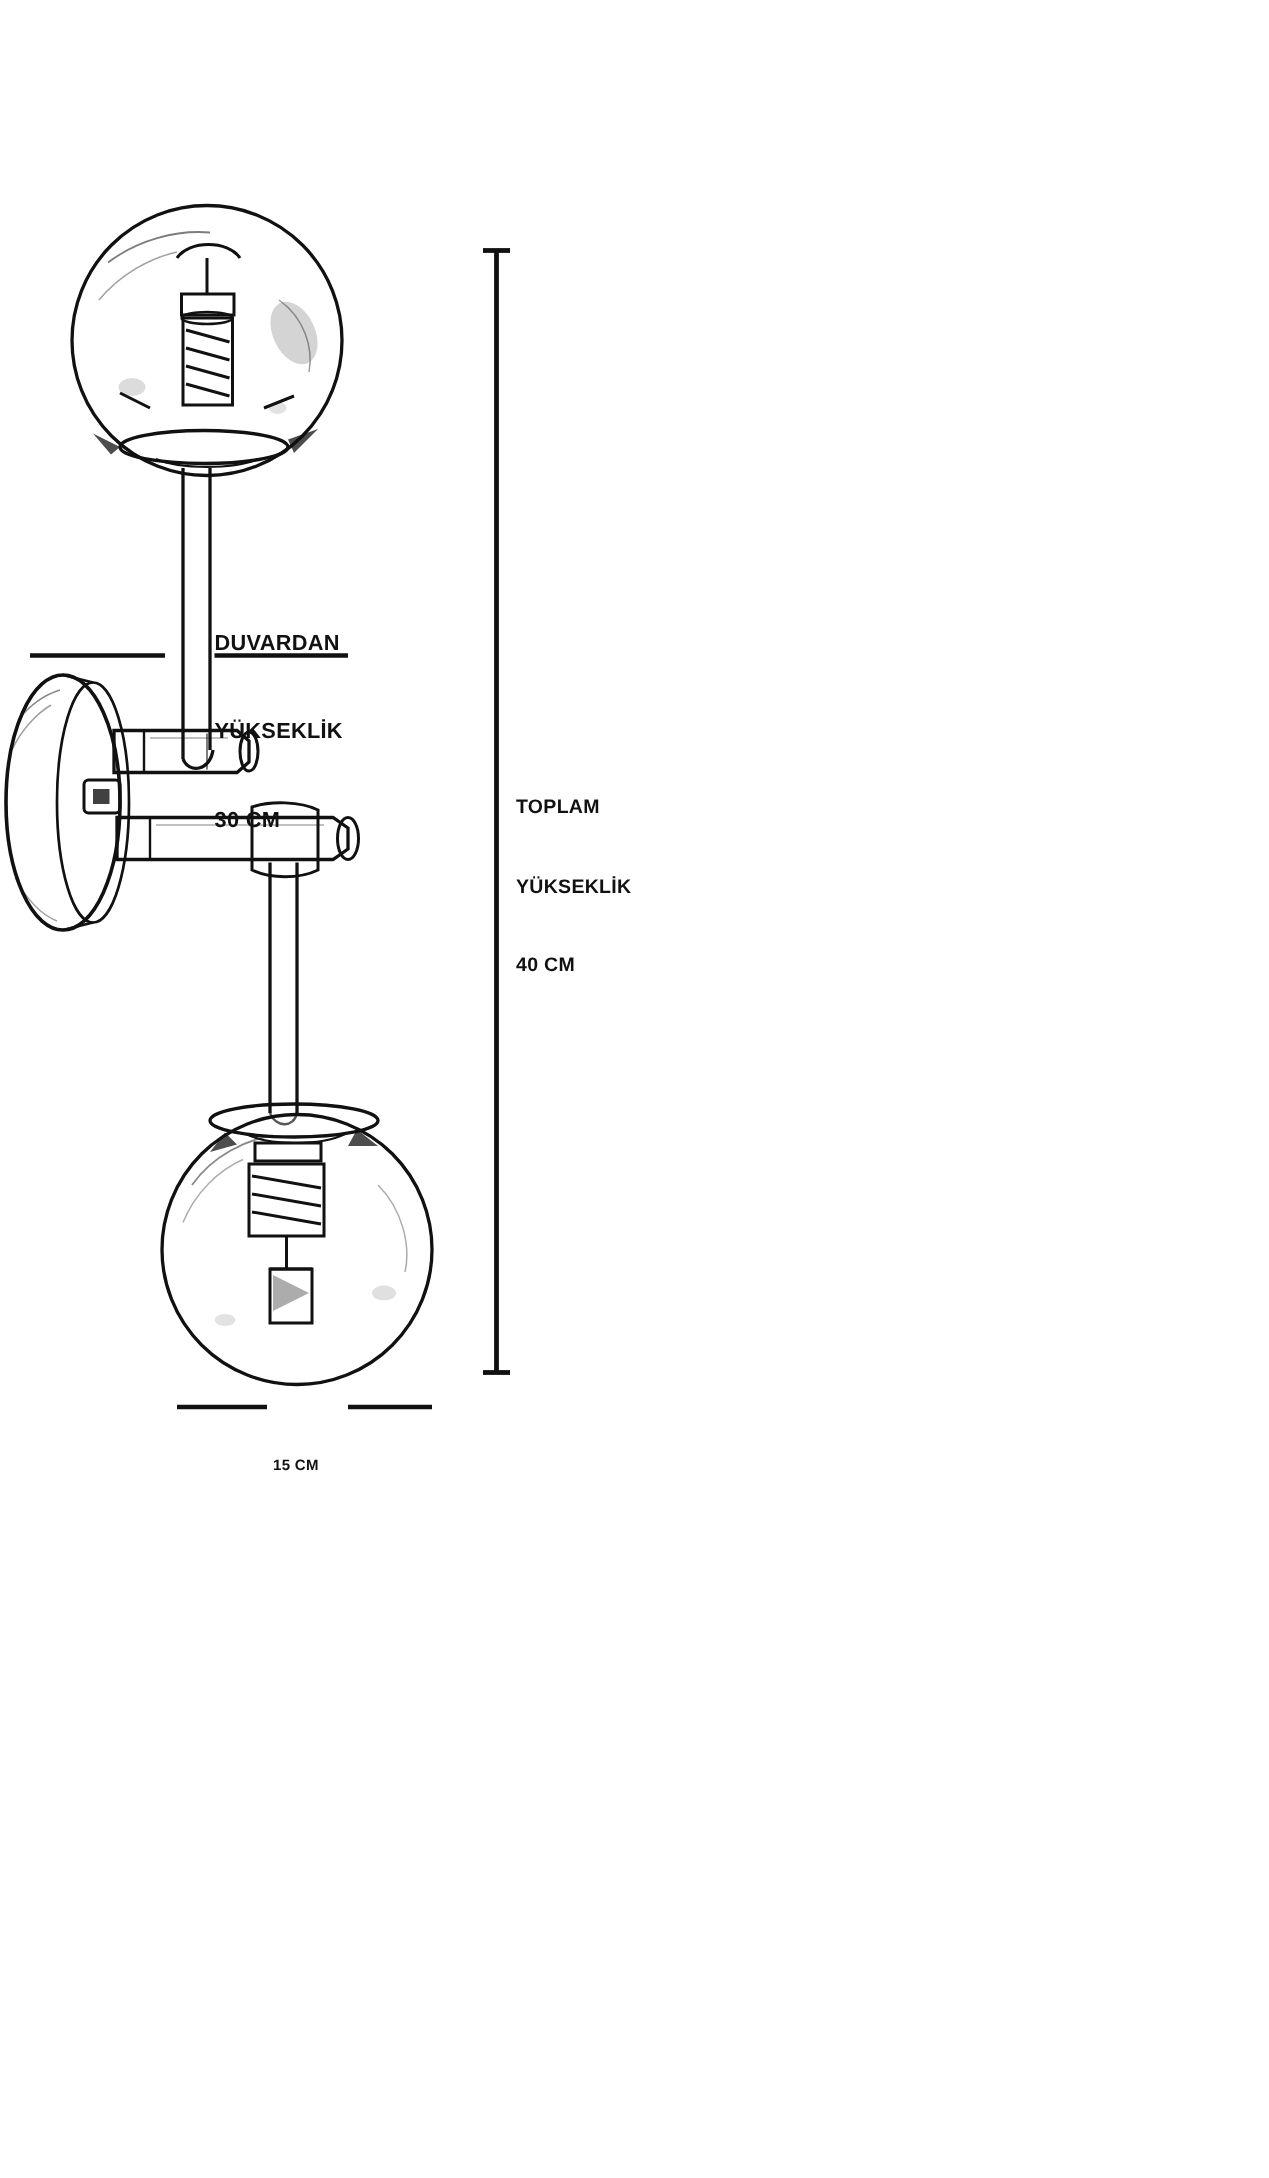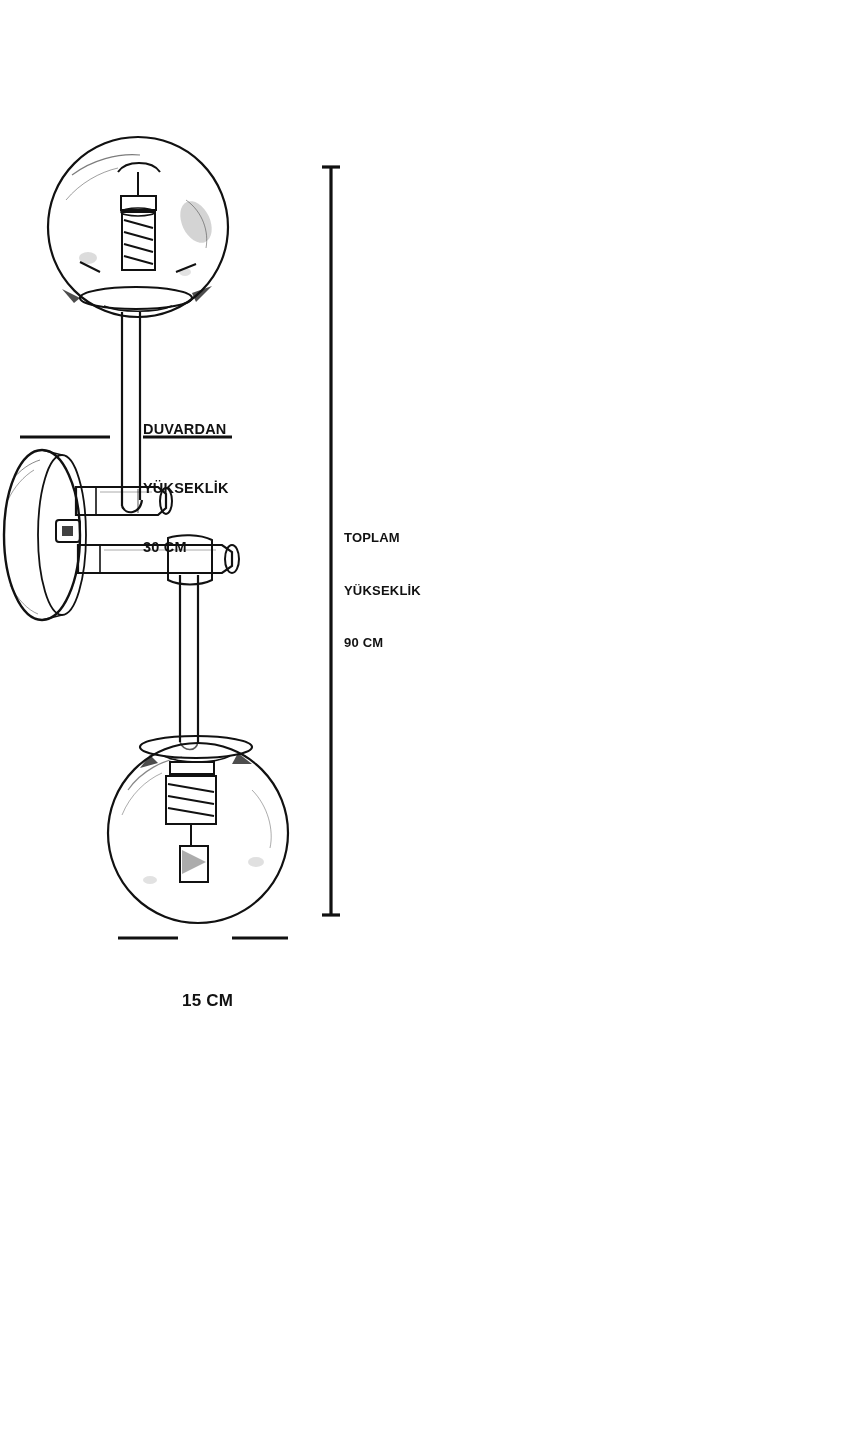--- a/index.html
+++ b/index.html
@@ -36,21 +36,21 @@
     font-size: 14.5px;
   }
   #label-total-height {
     left: 344px;
     top: 494px;
     font-size: 13px;
   }
   #label-width {
     left: 182px;
     top: 944px;
-    font-size: 17px;
+    font-size: 10px;
   }
   .label-line {
     display: block;
   }
   svg.art {
     position: absolute;
     left: 0;
     top: 0;
   }
 </style>
@@ -183,20 +183,20 @@
 
   <div class="dim-label" id="label-wall-distance">
     <span class="label-line">DUVARDAN</span>
     <span class="label-line">YÜKSEKLİK</span>
     <span class="label-line">30 CM</span>
   </div>
 
   <div class="dim-label" id="label-total-height">
     <span class="label-line">TOPLAM</span>
     <span class="label-line">YÜKSEKLİK</span>
-    <span class="label-line">90 CM</span>
+    <span class="label-line">40 CM</span>
   </div>
 
   <div class="dim-label" id="label-width">
     <span class="label-line">15 CM</span>
   </div>
 
 </div>
 
 </body></html>

